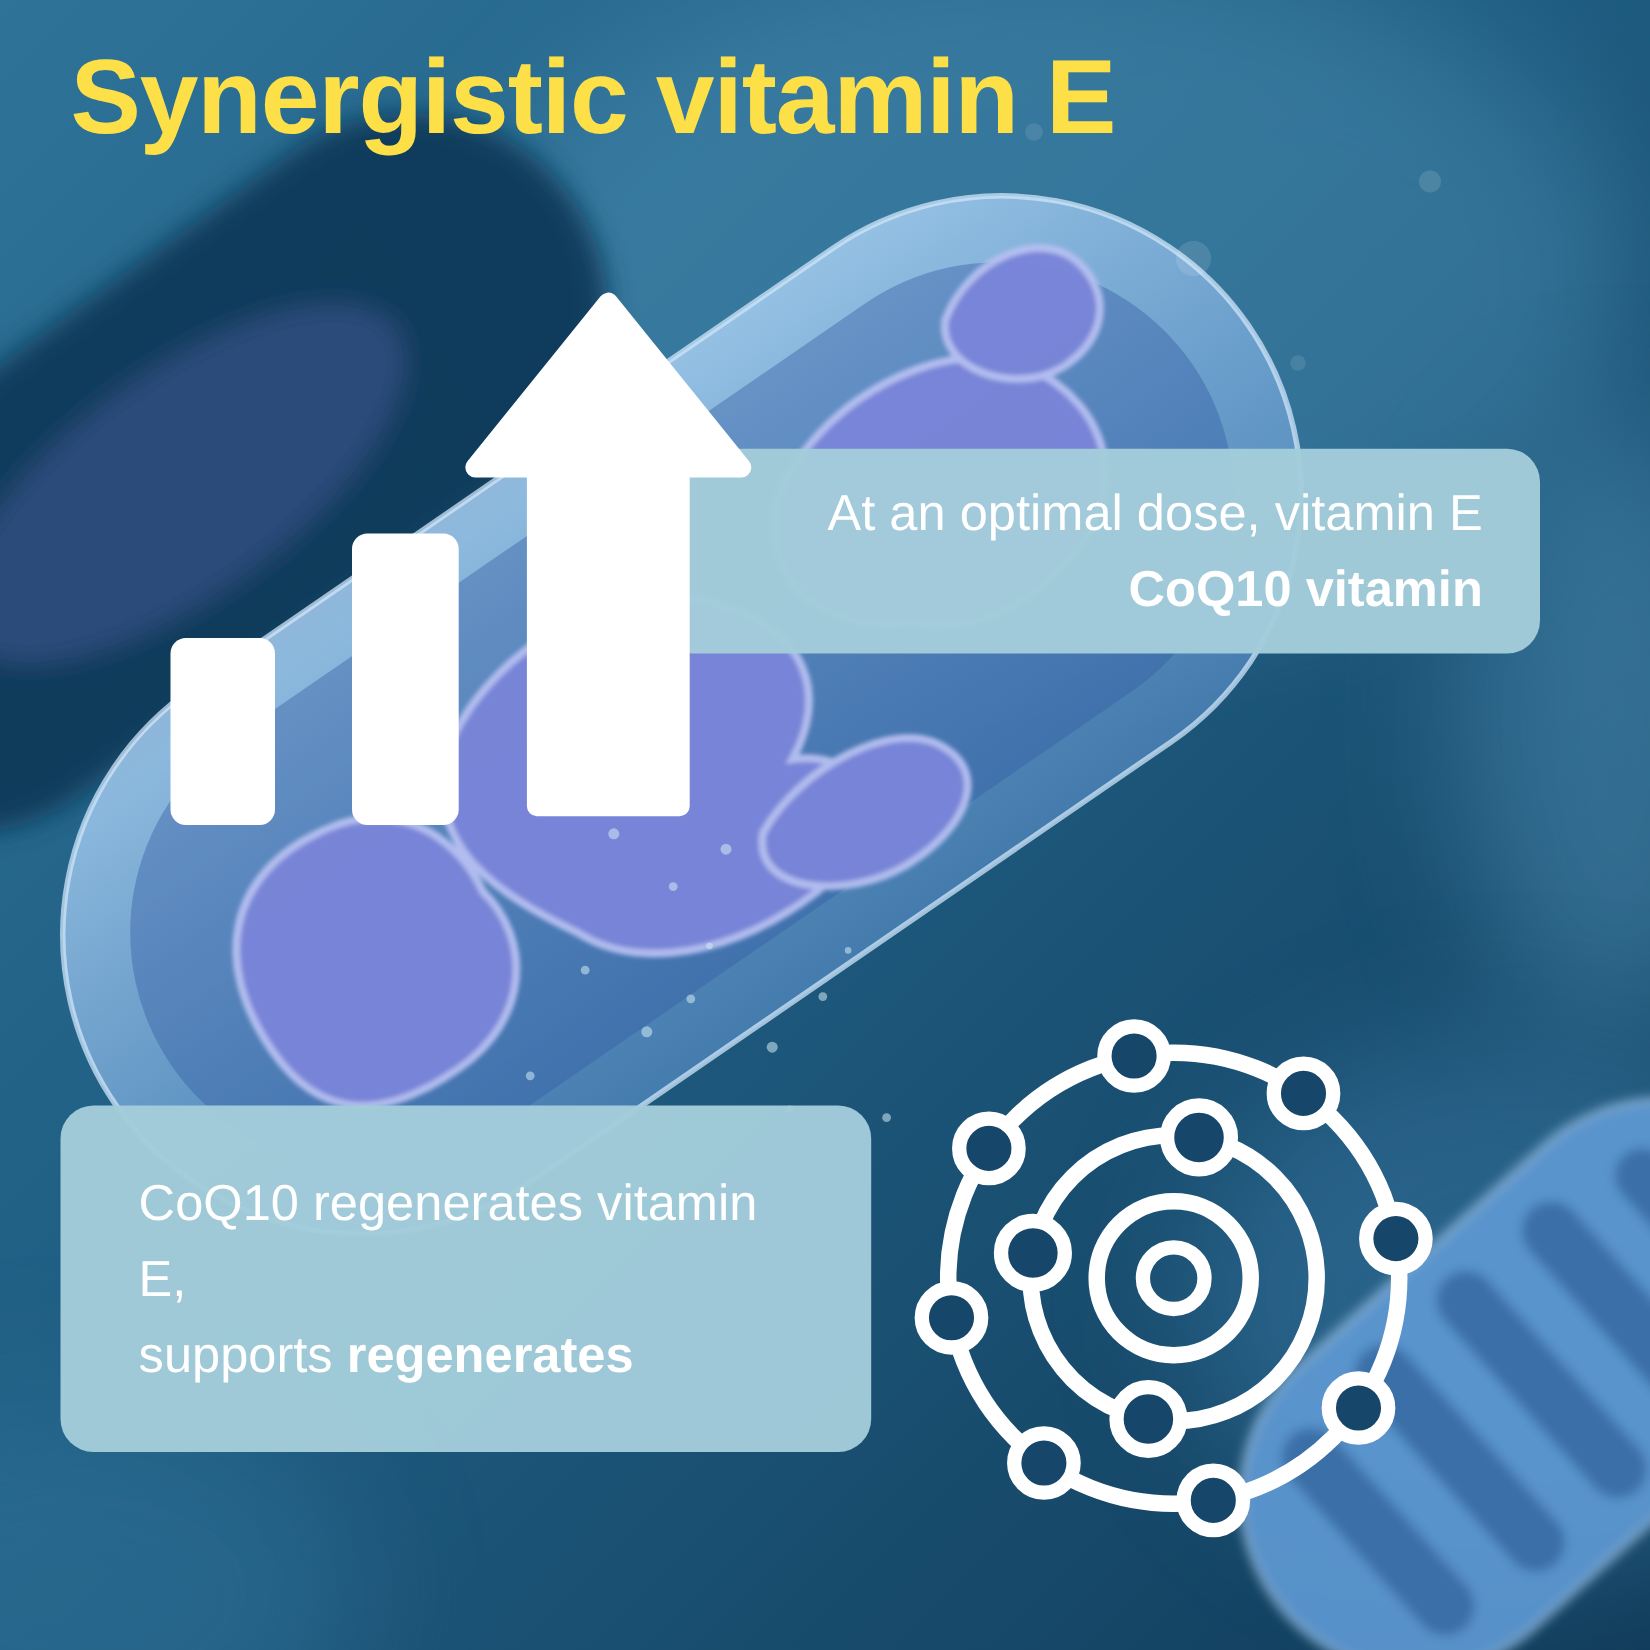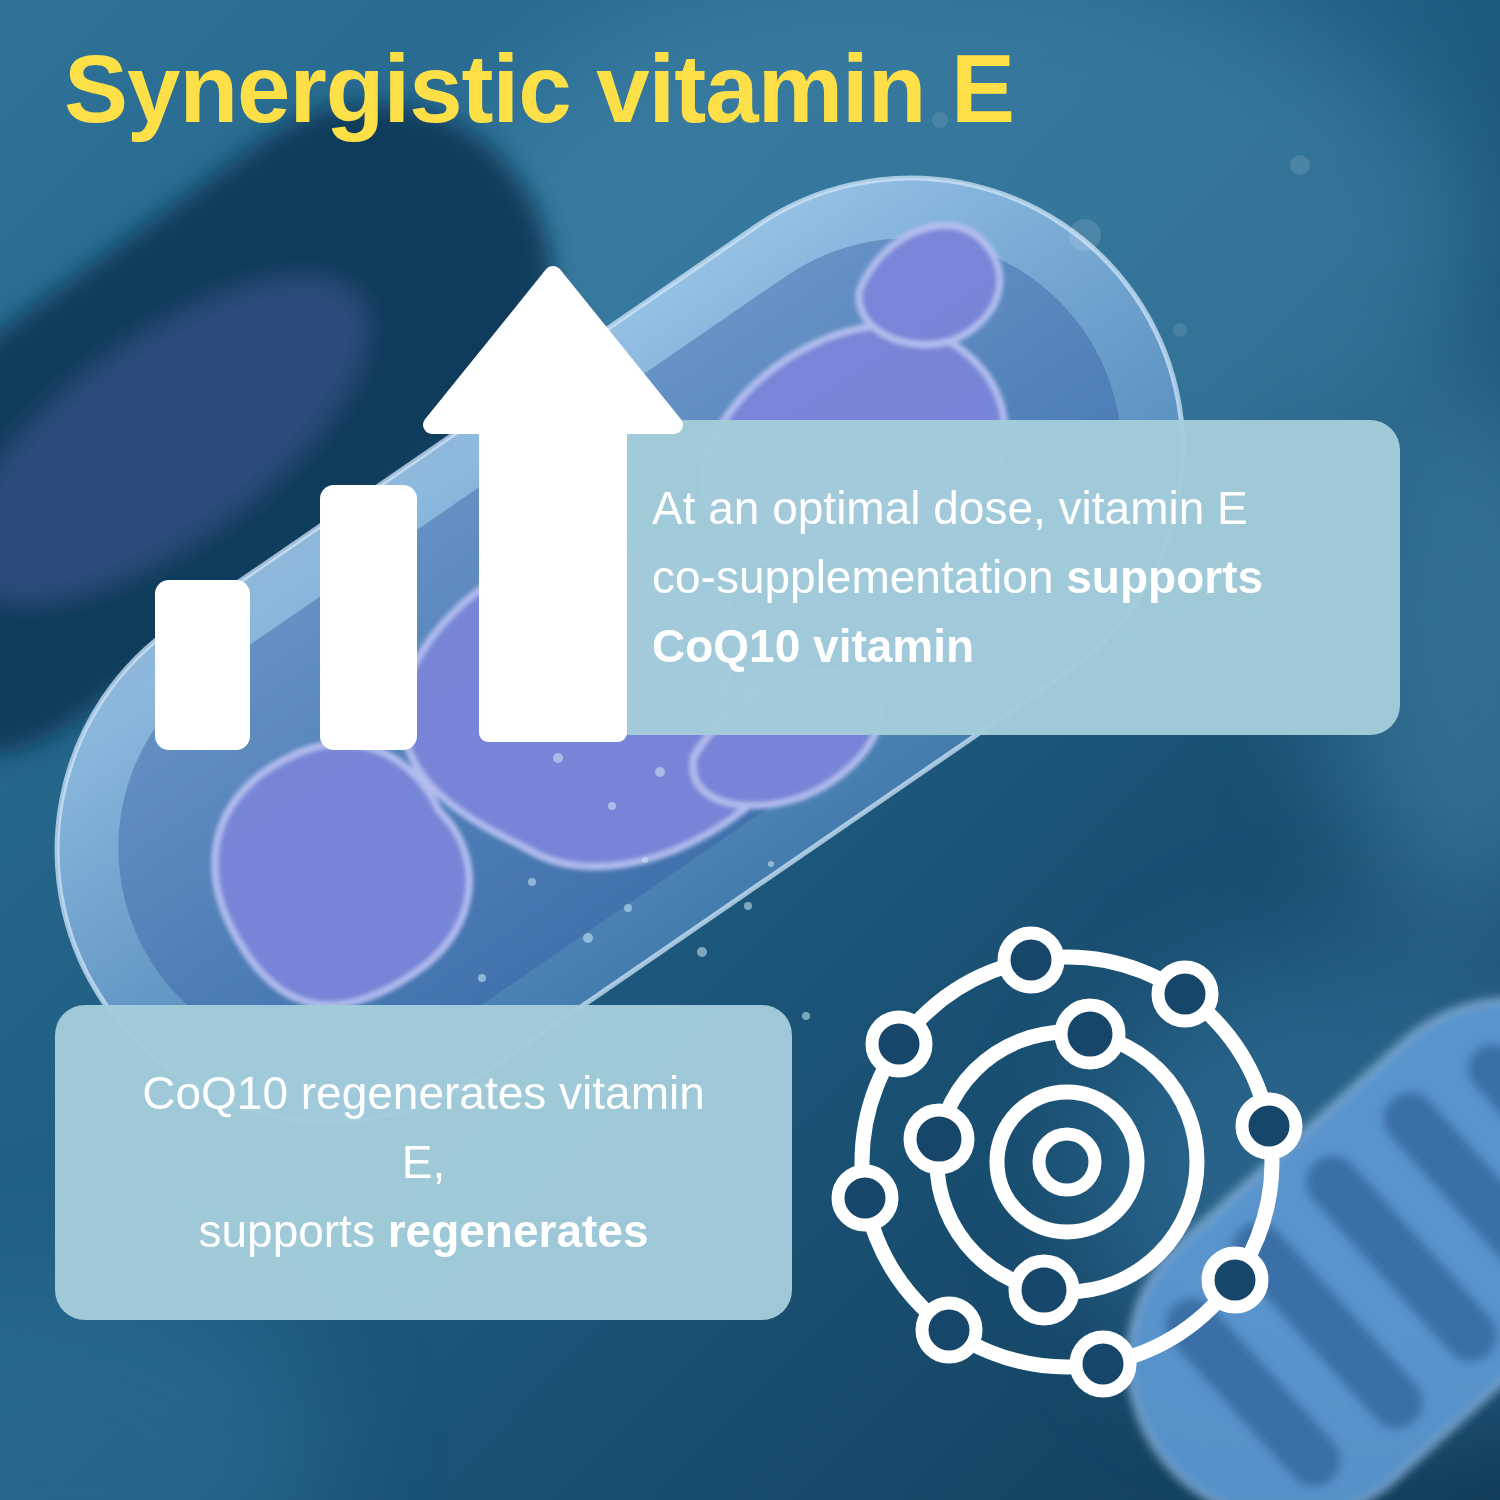--- a/index.html
+++ b/index.html
@@ -24,22 +24,22 @@
   .arrow { position: absolute; left: 272px; top: 0; }
 
   .callout {
     position: absolute; box-sizing: border-box;
     background: rgba(163, 204, 218, 0.97);
     border-radius: 30px; color: #ffffff;
     font-size: 46px; line-height: 1.5; z-index: 4;
   }
   .callout .bold { font-weight: 700; }
   .callout-line { display: block; }
-  .callout-top    { left: 600px; top: 420px;  width: 800px; padding: 54px 52px; }
-  .callout-bottom { left: 55px;  top: 1005px; width: 737px; padding: 54px 71px; text-align: center; }
+  .callout-top    { left: 600px; top: 408px;  width: 800px; padding: 24px 52px; text-align: right; }
+  .callout-bottom { left: 55px;  top: 1005px; width: 737px; padding: 54px 71px; }
 
   .atom { position: absolute; left: 830px; top: 920px; z-index: 4; }
 </style>
 </head>
 <body>
 
 <svg class="bg" width="1500" height="1500" viewBox="0 0 1500 1500">
   <defs>
     <linearGradient id="bgGrad" x1="0" y1="0" x2="1" y2="1">
       <stop offset="0" stop-color="#2f7398"></stop>
@@ -127,21 +127,20 @@
 <div class="growth">
   <div class="bar bar1"></div>
   <div class="bar bar2"></div>
   <svg class="arrow" width="262" height="478" viewBox="0 0 262 478">
     <polygon points="131,10 252,160 196,160 196,468 66,468 66,160 10,160" fill="#ffffff" stroke="#ffffff" stroke-width="18" stroke-linejoin="round"></polygon>
   </svg>
 </div>
 
 <div class="callout callout-top">
     <div class="callout-line"><span>At an optimal dose, vitamin E</span></div>
-    <div class="callout-line"><span>co-supplementation </span><span class="bold">supports</span></div>
     <div class="callout-line"><span class="bold">CoQ10 vitamin</span></div>
   </div>
 <div class="callout callout-bottom">
     <div class="callout-line"><span>CoQ10 regenerates vitamin E,</span></div>
     <div class="callout-line"><span>supports </span><span class="bold">regenerates</span></div>
   </div>
 
 <svg class="atom" width="480" height="480" viewBox="0 0 480 480" fill="none" stroke="#ffffff">
   <circle cx="237" cy="242" r="205" stroke-width="15"></circle>
   <circle cx="237" cy="242" r="130" stroke-width="15"></circle>

